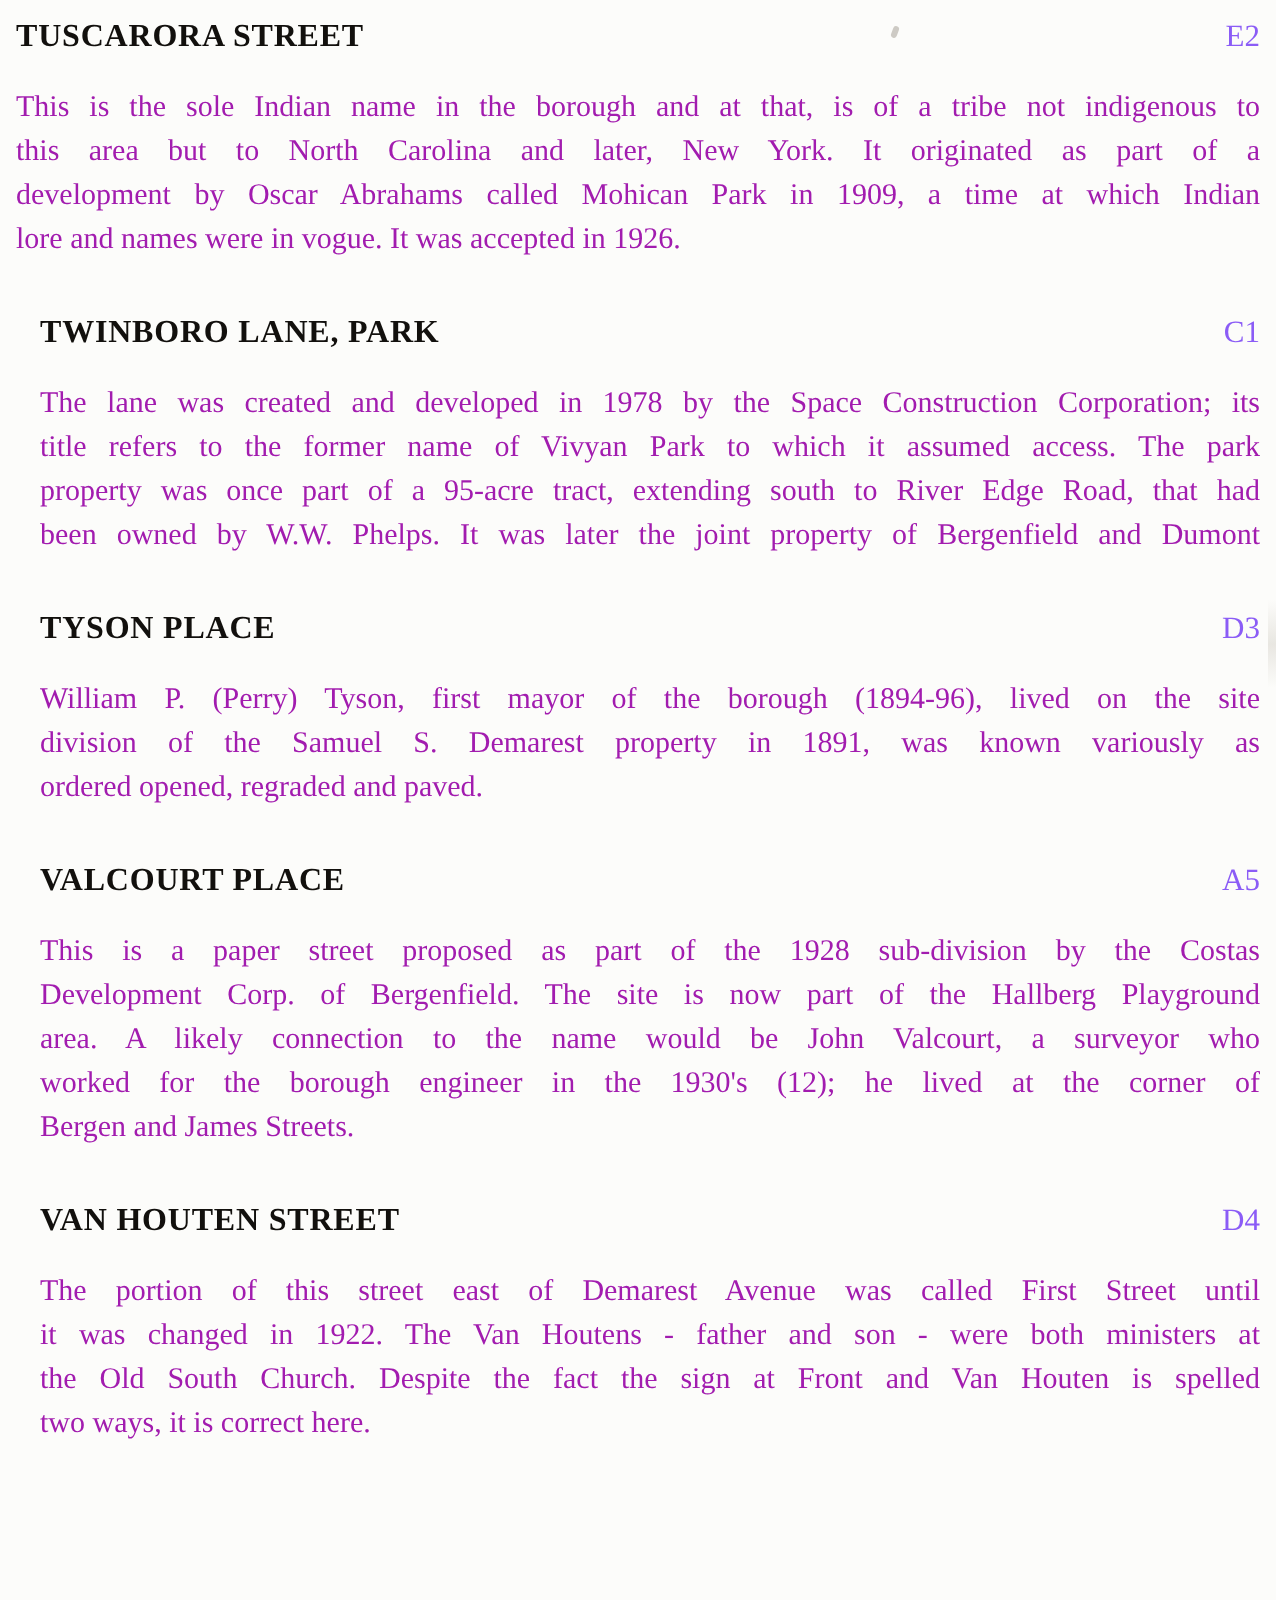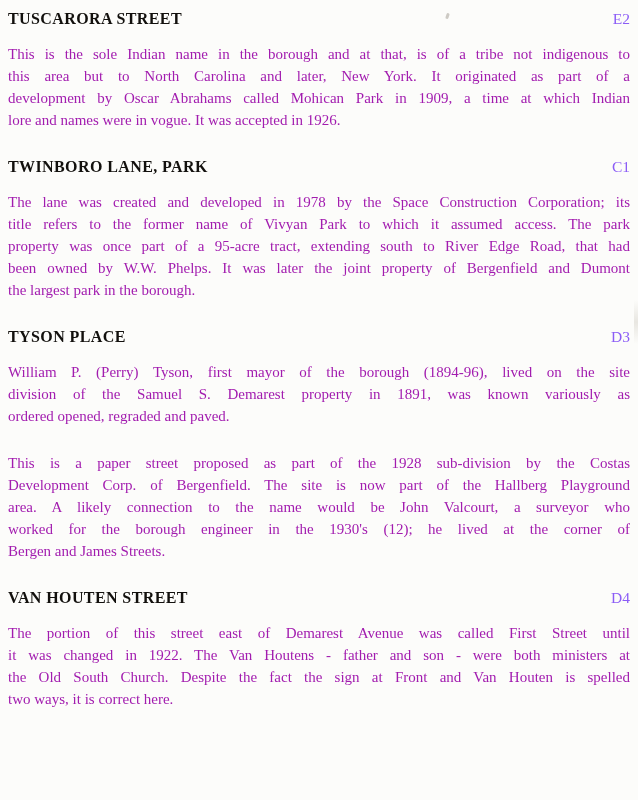--- a/index.html
+++ b/index.html
@@ -8,21 +8,21 @@
     height: 800px;
     overflow: hidden;
     background: #fcfcfa;
     color: #171511;
     font-family: "Liberation Serif", "DejaVu Serif", serif;
     position: relative;
   }
   .page {
     padding: 8px 8px 0 8px;
   }
-  .entry + .entry { margin-top: 25px; }
+  .entry + .entry { margin-top: 25px; margin-left: 12px; }
   .entry-head {
     display: flex;
     justify-content: space-between;
     align-items: baseline;
     margin-bottom: 13px;
     gap: 48px;
   }
   .entry-title {
     margin: 0;
     font-size: 16px;
@@ -88,37 +88,40 @@
   <section class="entry">
     <div class="entry-head">
       <h2 class="entry-title">TWINBORO LANE, PARK</h2>
       <span class="entry-grid">C1</span>
     </div>
     <div class="entry-body">
         <div class="tline">The lane was created and developed in 1978 by the Space Construction Corporation; its</div>
         <div class="tline">title refers to the former name of Vivyan Park to which it assumed access. The park</div>
         <div class="tline">property was once part of a 95-acre tract, extending south to River Edge Road, that had</div>
         <div class="tline">been owned by W.W. Phelps. It was later the joint property of Bergenfield and Dumont</div>
-        <div class="tline tline-last">the largest park in the borough.</div>
       </div>
   </section>
 
   <section class="entry">
     <div class="entry-head">
       <h2 class="entry-title">TYSON PLACE</h2>
       <span class="entry-grid">D3</span>
     </div>
     <div class="entry-body">
         <div class="tline">William P. (Perry) Tyson, first mayor of the borough (1894-96), lived on the site</div>
         <div class="tline">division of the Samuel S. Demarest property in 1891, was known variously as</div>
         <div class="tline tline-last">ordered opened, regraded and paved.</div>
       </div>
   </section>
 
   <section class="entry">
+    <div class="entry-head">
+      <h2 class="entry-title">VALCOURT PLACE</h2>
+      <span class="entry-grid">A5</span>
+    </div>
     <div class="entry-body">
         <div class="tline">This is a paper street proposed as part of the 1928 sub-division by the Costas</div>
         <div class="tline">Development Corp. of Bergenfield. The site is now part of the Hallberg Playground</div>
         <div class="tline">area. A likely connection to the name would be John Valcourt, a surveyor who</div>
         <div class="tline">worked for the borough engineer in the 1930's (12); he lived at the corner of</div>
         <div class="tline tline-last">Bergen and James Streets.</div>
       </div>
   </section>
 
   <section class="entry">

